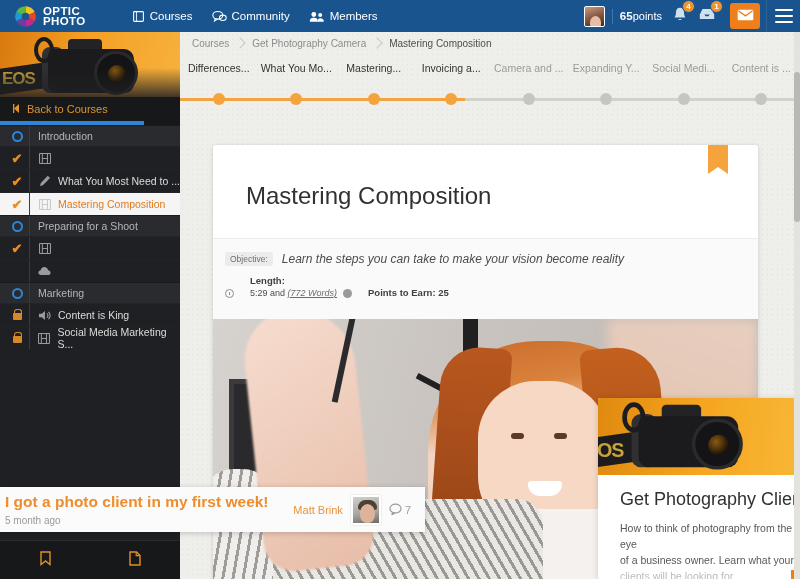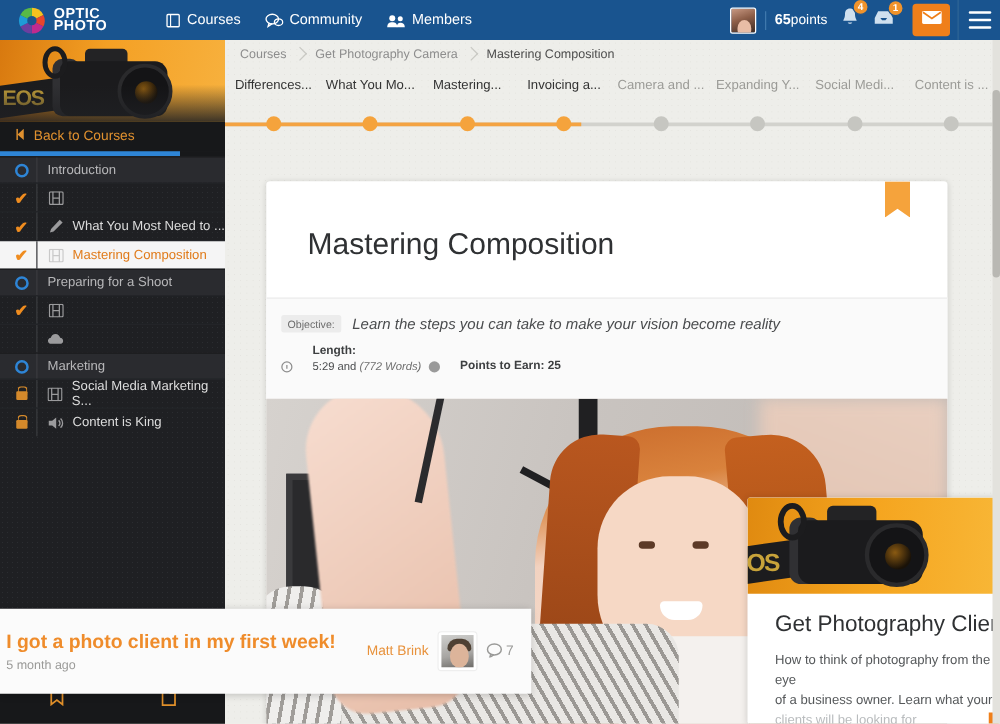--- a/index.html
+++ b/index.html
@@ -163,21 +163,21 @@
   .lesson-by { font-size:12px; color:#4a4c4e; }
   .meta-r { flex:1; padding:12px 14px 10px 12px; }
   .obj-row { display:flex; gap:9px; align-items:flex-end; }
   .obj-tag { background:#ececec; color:#6d6d6d; font-size:8.5px; padding:2px 5px; border-radius:2px; white-space:nowrap; margin-top:1px; }
   .obj-txt { font-size:12px; font-style:italic; color:#4a4c4e; line-height:13px; }
   .stats { display:flex; margin-top:9px; }
   .stat { display:flex; gap:16px; align-items:flex-end; font-size:9.5px; color:#3d3f41; }
   .stat:first-child { width:118px; }
   .stat .lbl { font-weight:bold; }
   .stat .sub { font-size:9px; color:#4a4c4e; margin-top:2px; }
-  .stat .sub i { color:#6d6d6d; }
+  .stat .sub i { color:#6d6d6d;text-decoration:underline; }
   .clock { width:9px;height:9px;border:1.2px solid #8d8d8d;border-radius:50%;margin-top:2px;position:relative;flex:none;}
   .clock::after{content:"";position:absolute;left:3.3px;top:1.6px;width:1px;height:3px;background:#8d8d8d;}
   .gdot { width:9px;height:9px;border-radius:50%;background:#9a9a9a;margin-top:2px;flex:none; }
 
   .hero { height:300px; position:relative; overflow:hidden; background:#d9d4d0; }
   .hero .wall { position:absolute;inset:0;background:linear-gradient(105deg,#d6d2ce 0%,#c9c4c0 40%,#bdb7b3 100%); }
   .hero .frame { position:absolute;left:16px;top:60px;width:88px;height:96px;background:#2a2a2c;border:5px solid #3a3a3c; }
   .hero .pole { position:absolute;left:250px;top:0;width:15px;height:180px;background:#202022; }
   .hero .leg1 { position:absolute;left:200px;top:70px;width:70px;height:6px;background:#202022;transform:rotate(28deg); }
   .hero .leg2 { position:absolute;left:258px;top:72px;width:70px;height:6px;background:#202022;transform:rotate(-22deg); }
@@ -209,21 +209,21 @@
   .promo-img { height:77px; position:relative; overflow:hidden; background:linear-gradient(95deg,#e08a10 0%,#f5a51f 50%,#f8b737 100%); }
   .promo-img .cam2 { position:absolute; left:8px; top:2px; width:186px; height:76px; transform:scale(1.16); transform-origin:left top;}
   .promo-body { padding:14px 0 0 22px; }
   .promo-title { font-size:18px; color:#2f3133; white-space:nowrap; }
   .promo-txt { font-size:10.5px; color:#55585a; line-height:16px; margin-top:10px; }
   .promo-txt .fade { color:#b9bcbe; }
   .promo-corner { position:absolute; right:0; bottom:0; width:9px;height:9px;background:#ef7f1a; }
 
   
   .toast {
-    position:absolute; left:0; top:487px; width:425px; height:68px;
+    position:absolute; left:0; top:487px; width:425px; height:45px;
     background:#fbfbfb; box-shadow:0 1px 6px rgba(0,0,0,.2);
     display:flex; align-items:center; z-index:70;
   }
   .toast-l { padding-left:5px; flex:1; }
   .toast-title { color:#ef8c2b; font-size:15.5px; font-weight:bold; }
   .toast-time { color:#9a9a98; font-size:10px; margin-top:4px; }
   .toast-r { display:flex; align-items:center; gap:8px; padding-right:14px; }
   .toast-author { color:#e8923c; font-size:11px; }
   .av-matt {
     width:30px;height:30px;border-radius:2px;overflow:hidden;position:relative;
@@ -548,42 +548,42 @@
           </span>
           <span class="sb-rail"></span>
           <span>Marketing</span>
         </div>
         <div class="sb-row">
           <span class="marker">
             <span class="lock"></span>
           </span>
           <span class="sb-rail"></span>
           <span class="ri" style="color:#9b9b9d">
+            <svg width="13" height="11" viewBox="0 0 14 12">
+              <path d="M1 4 L4 4 L7.5 1 L7.5 11 L4 8 L1 8 Z" fill="currentColor"></path>
+              <path d="M9.6 3.6 C11.2 5 11.2 7 9.6 8.4" fill="none" stroke="currentColor" stroke-width="1.2"></path>
+              <path d="M11.3 2 C13.7 4.2 13.7 7.8 11.3 10" fill="none" stroke="currentColor" stroke-width="1.2"></path>
+            </svg>
+          </span>
+          <span>Content is King</span>
+        </div>
+        <div class="sb-row">
+          <span class="marker">
+            <span class="lock"></span>
+          </span>
+          <span class="sb-rail"></span>
+          <span class="ri" style="color:#9b9b9d">
             <svg width="12" height="11" viewBox="0 0 13 12">
               <rect x="0.5" y="0.5" width="12" height="11" rx="1" fill="none" stroke="currentColor" stroke-width="1.2"></rect>
               <line x1="3.6" y1="0.5" x2="3.6" y2="11.5" stroke="currentColor" stroke-width="1.1"></line>
               <line x1="9.2" y1="0.5" x2="9.2" y2="11.5" stroke="currentColor" stroke-width="1.1"></line>
               <line x1="3.6" y1="6" x2="9.2" y2="6" stroke="currentColor" stroke-width="1.1"></line>
             </svg>
           </span>
           <span>Social Media Marketing S...</span>
-        </div>
-        <div class="sb-row">
-          <span class="marker">
-            <span class="lock"></span>
-          </span>
-          <span class="sb-rail"></span>
-          <span class="ri" style="color:#9b9b9d">
-            <svg width="13" height="11" viewBox="0 0 14 12">
-              <path d="M1 4 L4 4 L7.5 1 L7.5 11 L4 8 L1 8 Z" fill="currentColor"></path>
-              <path d="M9.6 3.6 C11.2 5 11.2 7 9.6 8.4" fill="none" stroke="currentColor" stroke-width="1.2"></path>
-              <path d="M11.3 2 C13.7 4.2 13.7 7.8 11.3 10" fill="none" stroke="currentColor" stroke-width="1.2"></path>
-            </svg>
-          </span>
-          <span>Content is King</span>
         </div>
       </div>
 
     <div class="sb-footer">
       <span class="fi">
         <svg width="13" height="15" viewBox="0 0 13 15">
             <path d="M2 1 L11 1 L11 13.5 L6.5 10 L2 13.5 Z" fill="none" stroke="#e08f2a" stroke-width="1.4"></path>
           </svg>
       </span>
       <span class="fi">

